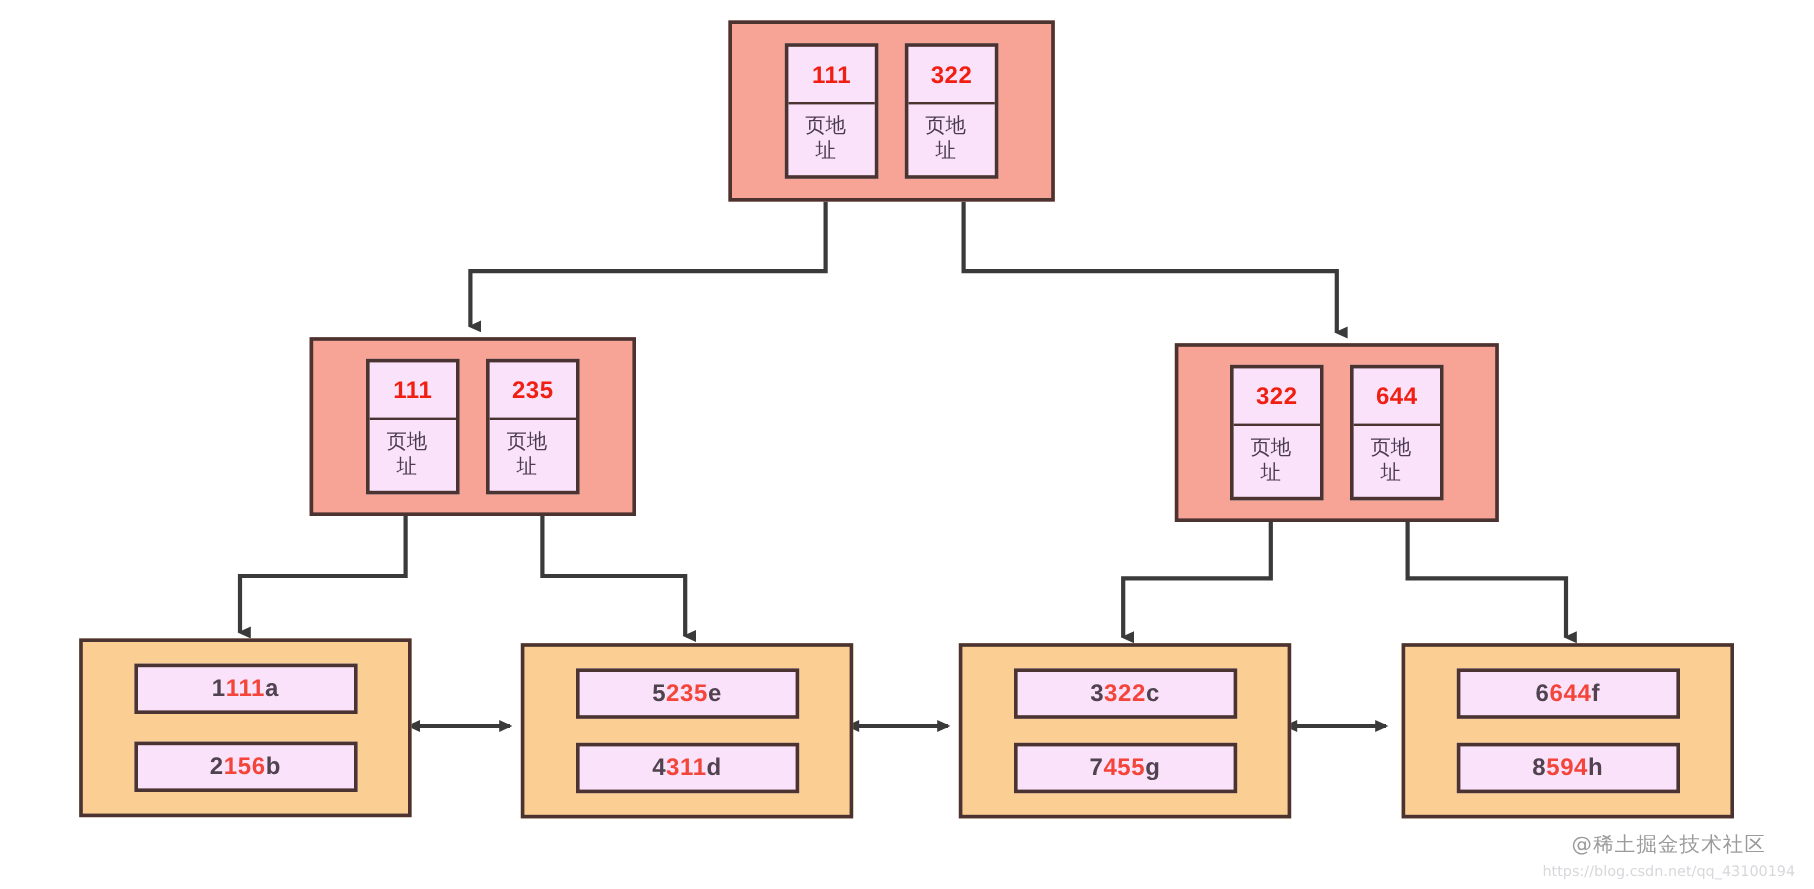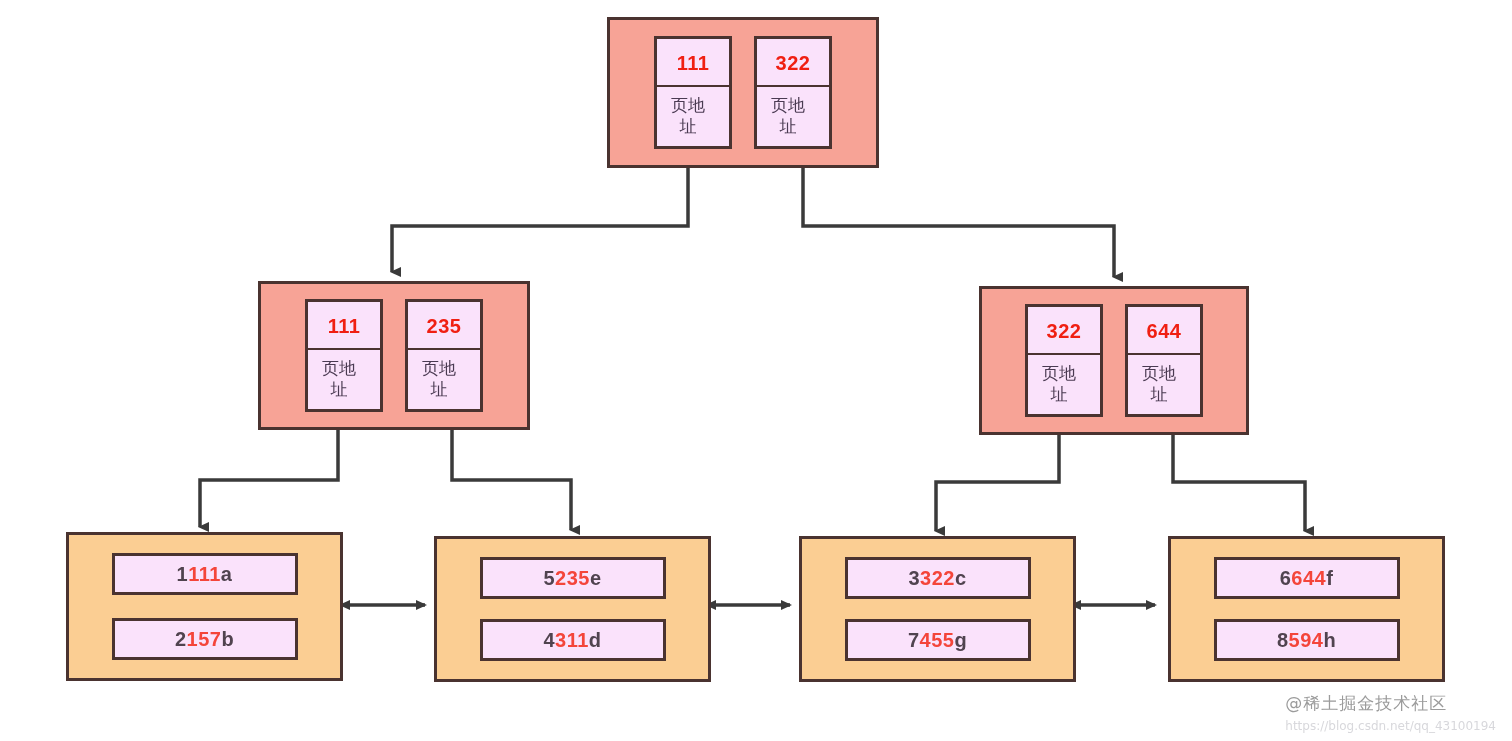--- a/index.html
+++ b/index.html
@@ -98,21 +98,21 @@
     font-weight: bold;
     color: #50434f;
     letter-spacing: 0.5px;
   }
   .leaf-rec .hl { color: #f4453a; }
 
   
   .watermark {
     position: absolute;
     z-index: 6;
-    text-align: left;
+    text-align: center;
     font-family: "DejaVu Sans", "Liberation Sans", sans-serif;
   }
   .wm-main {
     color: #9b9b9b;
     font-size: 17px;
     letter-spacing: 1px;
     white-space: nowrap;
   }
   .wm-url {
     color: #d8d8dc;
@@ -198,21 +198,21 @@
   </div>
 
   <div class="leaf-node" style="left:66px; top:532px; width:277px; height:149px;">
     <div class="leaf-rec">
       <span class="p">1</span>
         <span class="hl">111</span>
         <span class="s">a</span>
     </div>
     <div class="leaf-rec">
       <span class="p">2</span>
-        <span class="hl">157</span>
+        <span class="hl">156</span>
         <span class="s">b</span>
     </div>
   </div>
 
   <div class="leaf-node" style="left:434px; top:536px; width:277px; height:146px;">
     <div class="leaf-rec">
       <span class="p">5</span>
         <span class="hl">235</span>
         <span class="s">e</span>
     </div>

